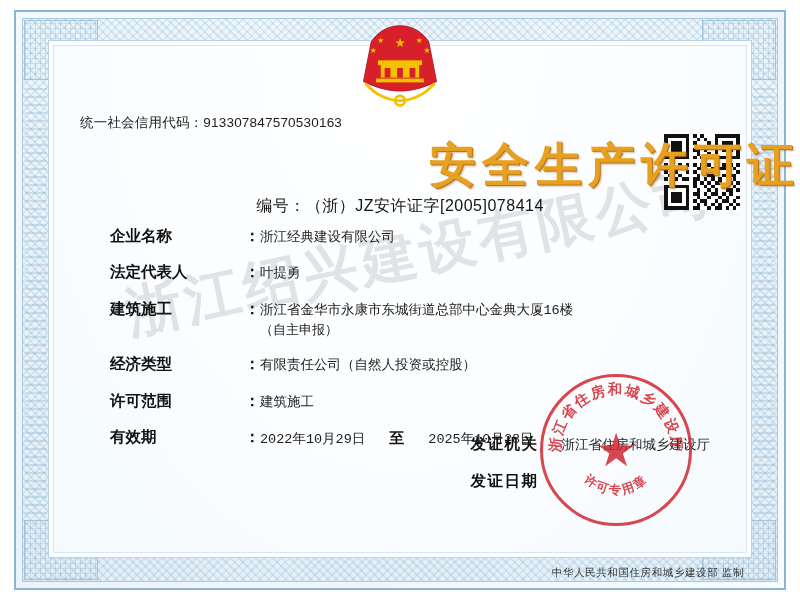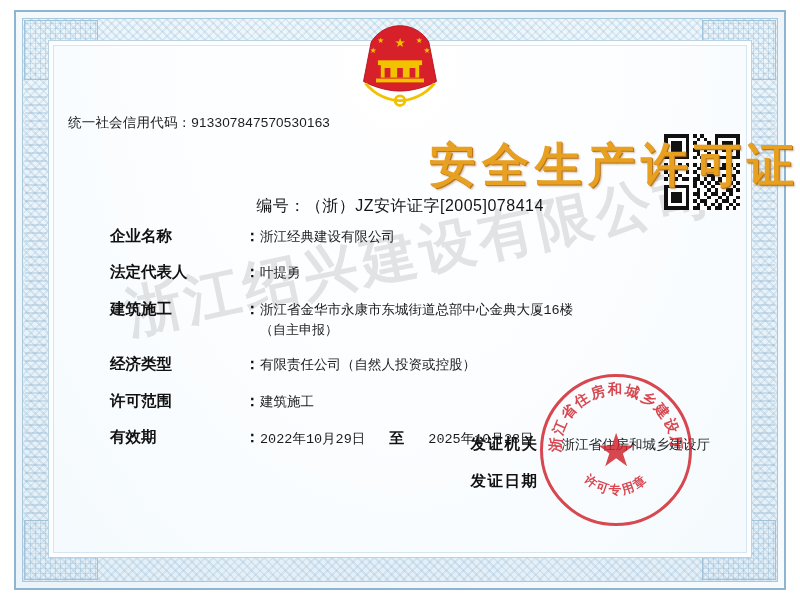--- a/index.html
+++ b/index.html
@@ -87,21 +87,21 @@
     position: absolute;
     left: 50%; top: 20px;
     transform: translateX(-50%);
     width: 96px; height: 96px;
     z-index: 6;
   }
 
   
   .credit-code {
     position: absolute;
-    left: 68px; top: 114px;
+    left: 80px; top: 114px;
     font-size: 13.5px;
     color: #1d1d1d;
     letter-spacing: .2px;
     white-space: nowrap;
     z-index: 5;
   }
 
   
   .qr {
     position: absolute;
@@ -503,14 +503,15 @@
       </defs>
       <text font-family="DejaVu Sans, sans-serif" font-size="15" font-weight="bold" fill="#d0202a" letter-spacing="2">
         <textPath href="#arcTop" startOffset="50%" text-anchor="middle">浙江省住房和城乡建设厅</textPath>
       </text>
       <text font-family="DejaVu Sans, sans-serif" font-size="13" font-weight="bold" fill="#d0202a" letter-spacing="2">
         <textPath href="#arcBottom" startOffset="50%" text-anchor="middle">许可专用章</textPath>
       </text>
     </svg>
   </div>
 
+  <div class="footer">中华人民共和国住房和城乡建设部 监制</div>
 
 </div>
 
 </body></html>

